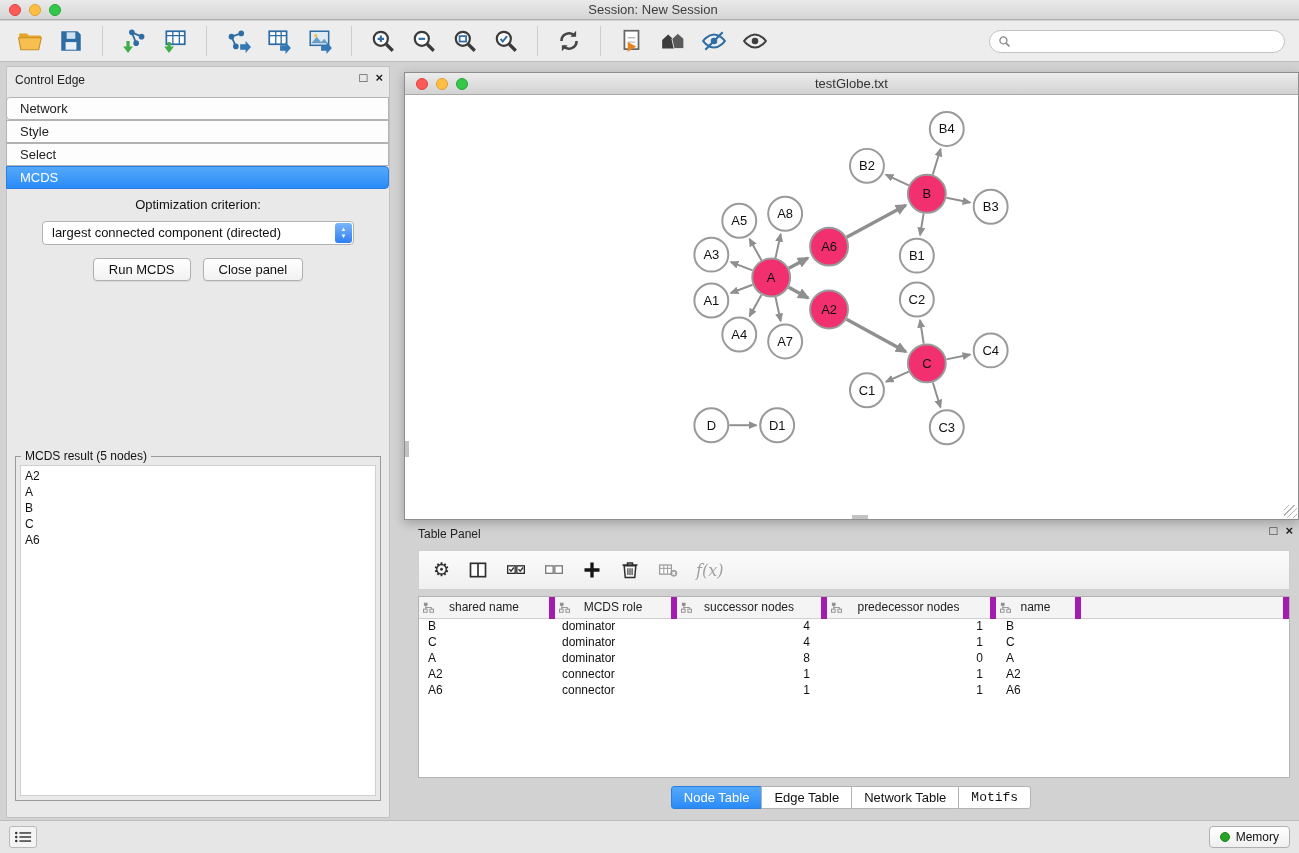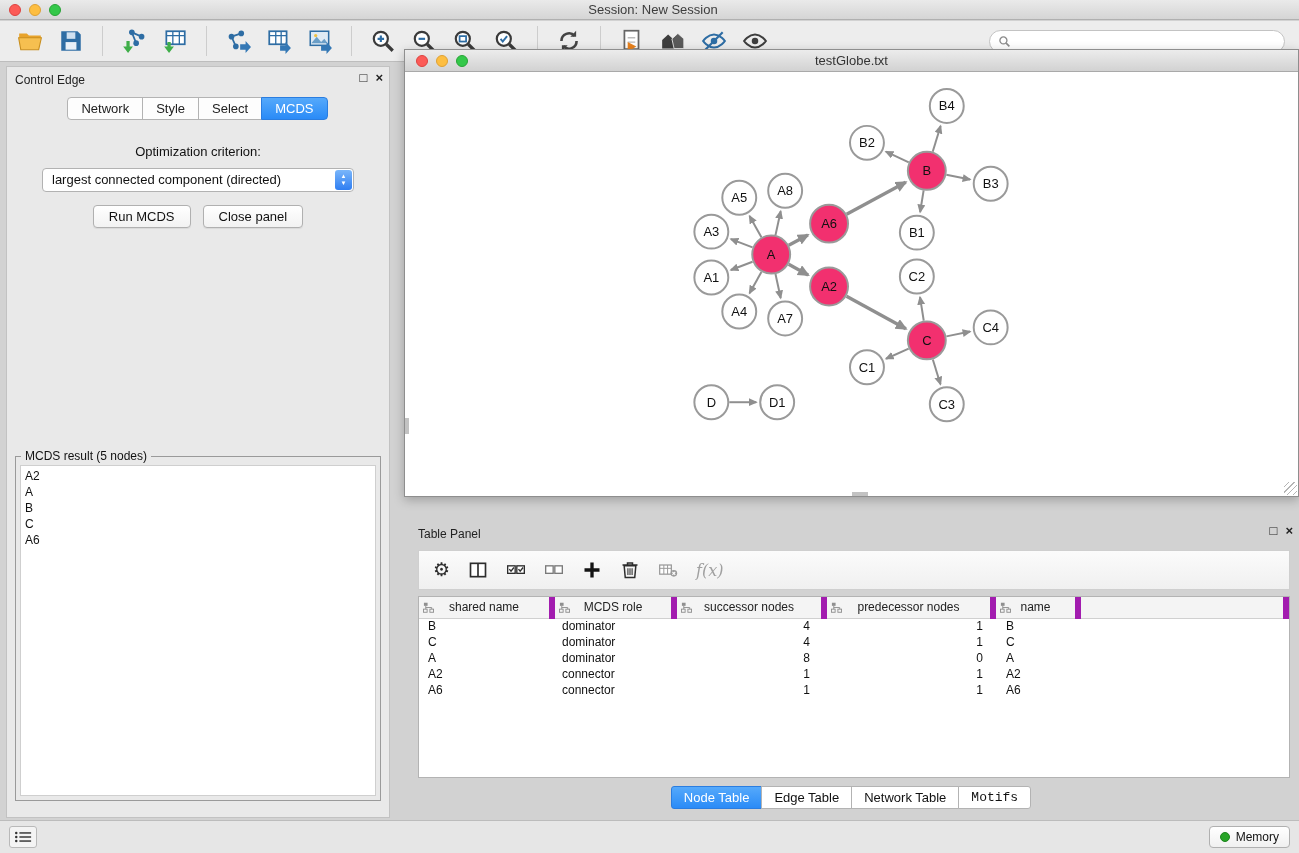--- a/index.html
+++ b/index.html
@@ -29,46 +29,46 @@
   .searchbox input { border:none; outline:none; flex:1; font-size:12px; background:transparent; }
 
   
   .control-panel { position:absolute; left:6px; top:66px; width:384px; height:752px;
     background:#e9e9e9; border:1px solid #c2c2c2; }
   .cp-header { height:24px; position:relative; }
   .cp-title { position:absolute; left:8px; top:6px; font-size:12px; color:#222; }
   .panel-ctrls { position:absolute; right:6px; top:4px; display:flex; gap:8px; }
   .panel-ctrl { font-size:13px; color:#222; cursor:default; line-height:14px; }
   .panel-ctrl.x { font-weight:bold; }
-  .cp-tabs { display:flex; justify-content:center; margin-top:6px; }
+  .cp-tabs { display:flex; justify-content:center; margin-top:6px;flex-direction:column; }
   .cp-tab { border:1px solid #b3b3b3; background:#fdfdfd; padding:3px 13px; font-size:13px;
     color:#222; margin-left:-1px; }
   .cp-tab:first-child { border-radius:4px 0 0 4px; }
   .cp-tab:last-child { border-radius:0 4px 4px 0; }
   .cp-tab.active { background:linear-gradient(#55a9fb,#2a8bf7); border-color:#2a7de0; color:#fff; }
-  .cp-opt-label { text-align:center; margin-top:24px; font-size:13px; color:#111; }
+  .cp-opt-label { text-align:center; margin-top:8px; font-size:13px; color:#111; }
   .cp-select { position:relative; margin:9px auto 0; width:312px; height:24px; background:#fff;
     border:1px solid #b2b2b2; border-radius:4px; font-size:13px; line-height:22px;
     padding-left:9px; color:#111; }
   .stepper { position:absolute; right:1px; top:1px; width:17px; height:20px; border-radius:3px;
     background:linear-gradient(#7ab6fa,#2f7ef2); color:#fff; display:flex; flex-direction:column;
     align-items:center; justify-content:center; font-size:6px; line-height:7px; }
   .cp-buttons { display:flex; justify-content:center; gap:12px; margin-top:13px; }
   .btn { background:linear-gradient(#ffffff,#f2f2f2); border:1px solid #b0b0b0; border-radius:4px;
     padding:3px 15px; font-size:13px; color:#111; box-shadow:0 1px 1px rgba(0,0,0,.07); }
   .result-box { position:absolute; left:8px; right:8px; top:389px; bottom:16px;
     border:1px solid #9a9a9a; }
   .result-legend { position:absolute; top:-8px; left:5px; background:#e9e9e9; padding:0 4px;
     font-size:12px; color:#111; }
   .result-list { position:absolute; left:4px; right:4px; top:8px; bottom:4px; background:#fff;
     border:1px solid #cfcfcf; overflow:hidden; padding:2px 0; }
   .result-item { font-size:12px; line-height:16px; padding-left:4px; color:#111; }
 
   
-  .network-window { position:absolute; left:404px; top:49px; width:895px; height:448px;
+  .network-window { position:absolute; left:404px; top:72px; width:895px; height:448px;
     background:#fff; border:1px solid #8e8e8e; box-shadow:0 3px 10px rgba(0,0,0,.25); }
   .nw-titlebar { position:relative; height:22px; background:linear-gradient(#ececec,#d2d2d2);
     border-bottom:1px solid #a9a9a9; }
   .nw-titlebar .lights { top:5px; left:11px; }
   .nw-title { text-align:center; line-height:21px; font-size:13px; color:#333; }
   .nw-canvas { position:absolute; left:0; top:23px; right:0; bottom:0; background:#fff; overflow:hidden; }
   .nw-canvas svg { width:100%; height:100%; display:block; }
   .v-thumb { position:absolute; left:0; top:345px; width:4px; height:16px; background:#c2c2c2; }
   .h-thumb { position:absolute; left:50%; bottom:0; width:16px; height:4px; background:#c2c2c2; }
   .resize-grip { position:absolute; right:1px; bottom:1px; width:13px; height:13px;

